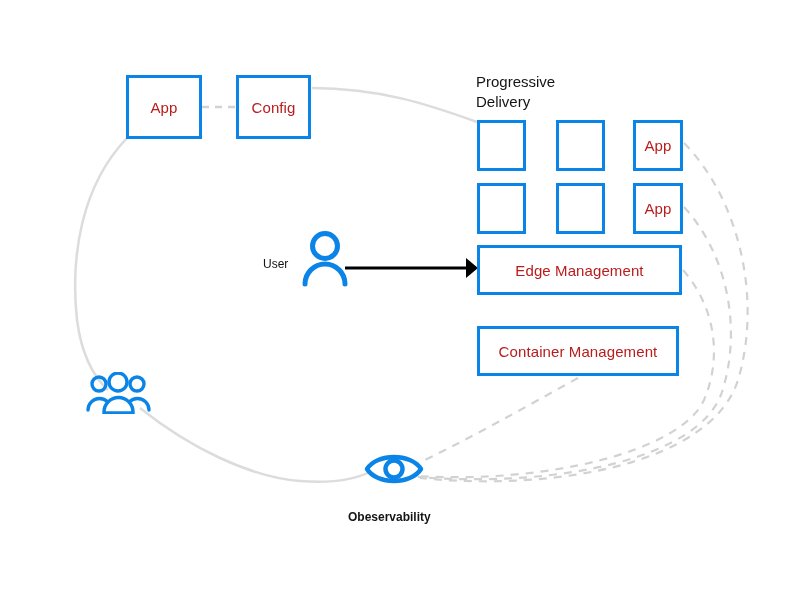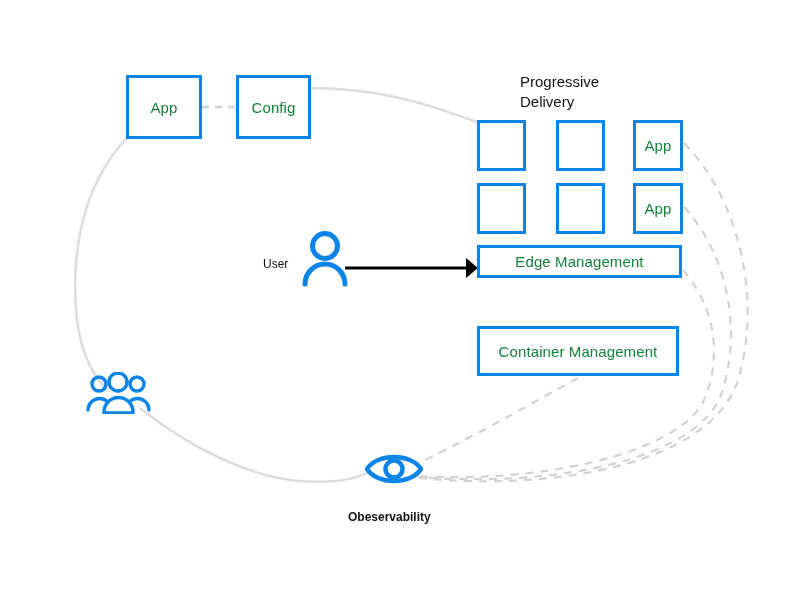--- a/index.html
+++ b/index.html
@@ -28,21 +28,21 @@
     pointer-events: none;
   }
   .node-box {
     position: absolute;
     box-sizing: border-box;
     border: 3px solid #0b84e8;
     background: #ffffff;
     display: flex;
     align-items: center;
     justify-content: center;
-    color: #15803d;
+    color: #b91c1c;
     font-size: 15px;
     letter-spacing: 0.1px;
   }
   .node-box.wide {
     font-size: 15px;
   }
   .node-box.empty-cell { }
   .grid-cell-label {
     font-size: 15px;
   }
@@ -55,21 +55,20 @@
   }
   .icon-holder {
     position: absolute;
   }
   .icon-holder svg { display: block; }
   #progressive-delivery-label {
     left: 476px;
     top: 72px;
     font-size: 15px;
     line-height: 20px;
-    margin-left: 44px;
   }
   #user-label {
     left: 263px;
     top: 255px;
   }
   #teams-label {
     left: 160px;
     top: 378px;
     line-height: 20px;
   }
@@ -130,21 +129,21 @@
   <div class="node-box empty-cell" style="left:477px; top:183px; width:49px; height:51px;">
     <span class="grid-cell-label"></span>
   </div>
   <div class="node-box empty-cell" style="left:556px; top:183px; width:49px; height:51px;">
     <span class="grid-cell-label"></span>
   </div>
   <div class="node-box" style="left:633px; top:183px; width:50px; height:51px;">
     <span class="grid-cell-label">App</span>
   </div>
 
-  <div class="node-box wide" style="left:477px; top:245px; width:205px; height:33px;">
+  <div class="node-box wide" style="left:477px; top:245px; width:205px; height:50px;">
     <span>Edge Management</span>
   </div>
 
   <div class="node-box wide" style="left:477px; top:326px; width:202px; height:50px;">
     <span>Container Management</span>
   </div>
 
   <div class="icon-holder" style="left:300px; top:230px;">
     <svg width="50" height="58" viewBox="0 0 50 58" xmlns="http://www.w3.org/2000/svg">
       <circle cx="25" cy="16" r="12.5" fill="none" stroke="#0b84e8" stroke-width="5"></circle>

